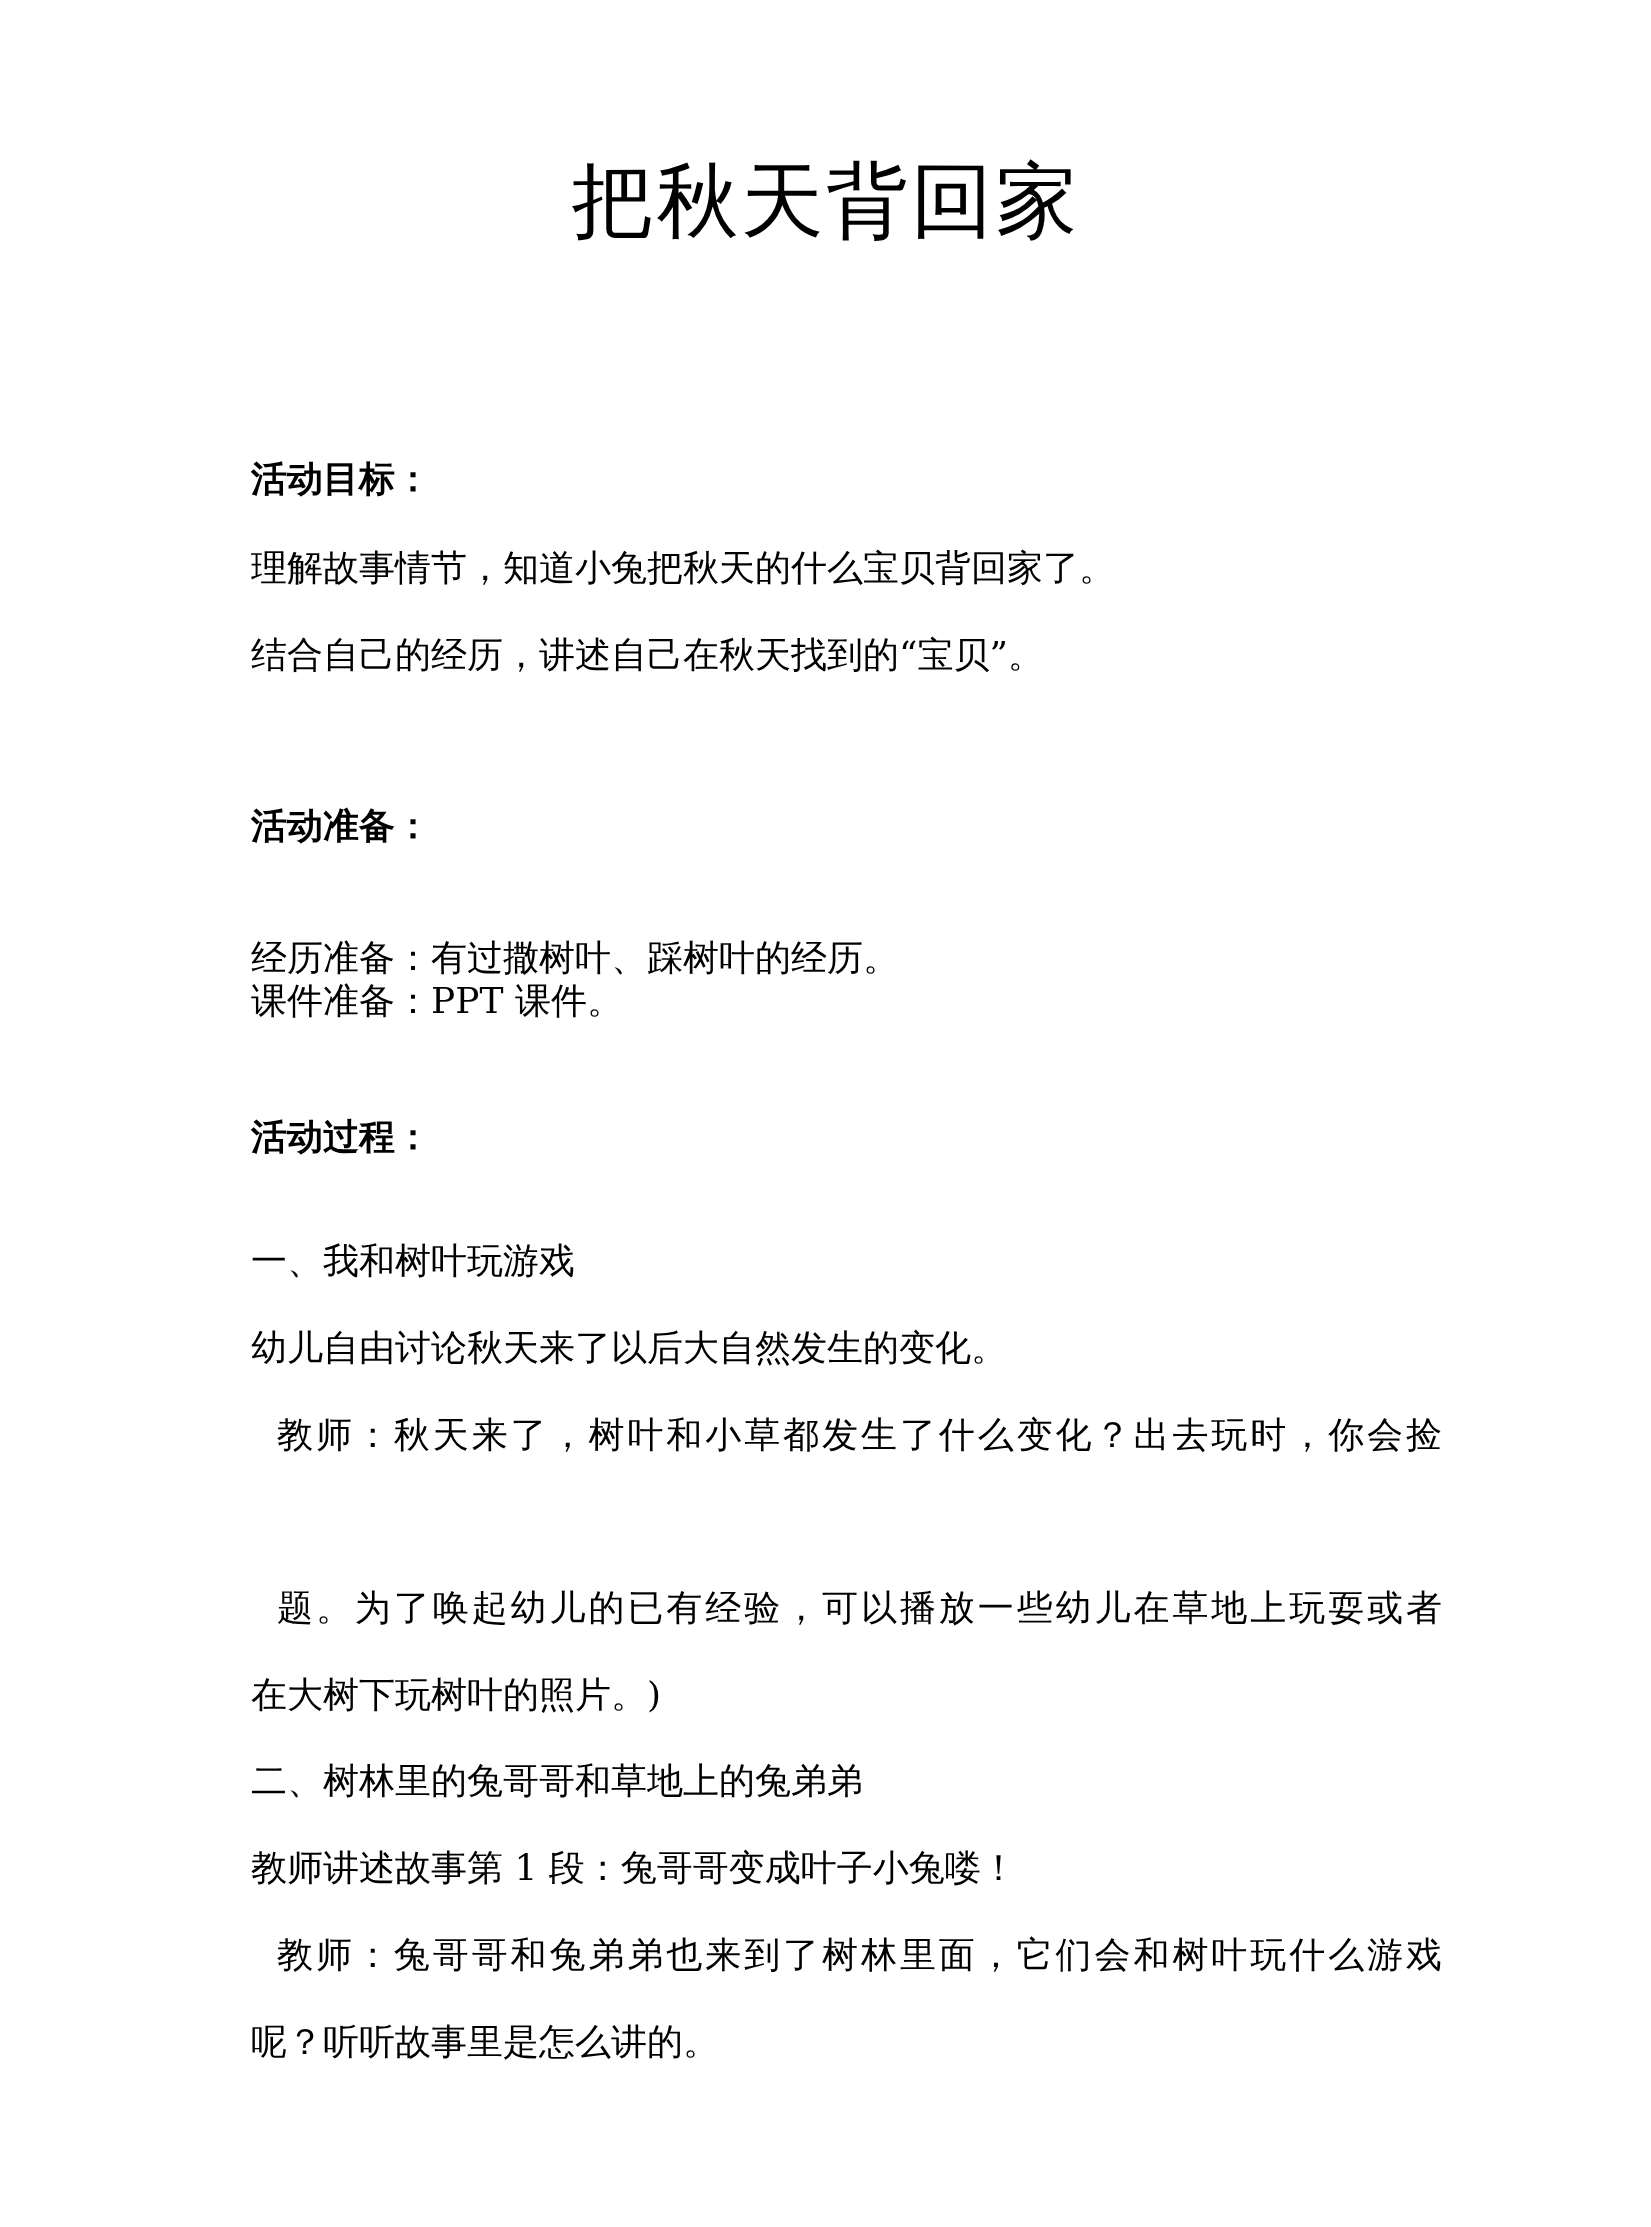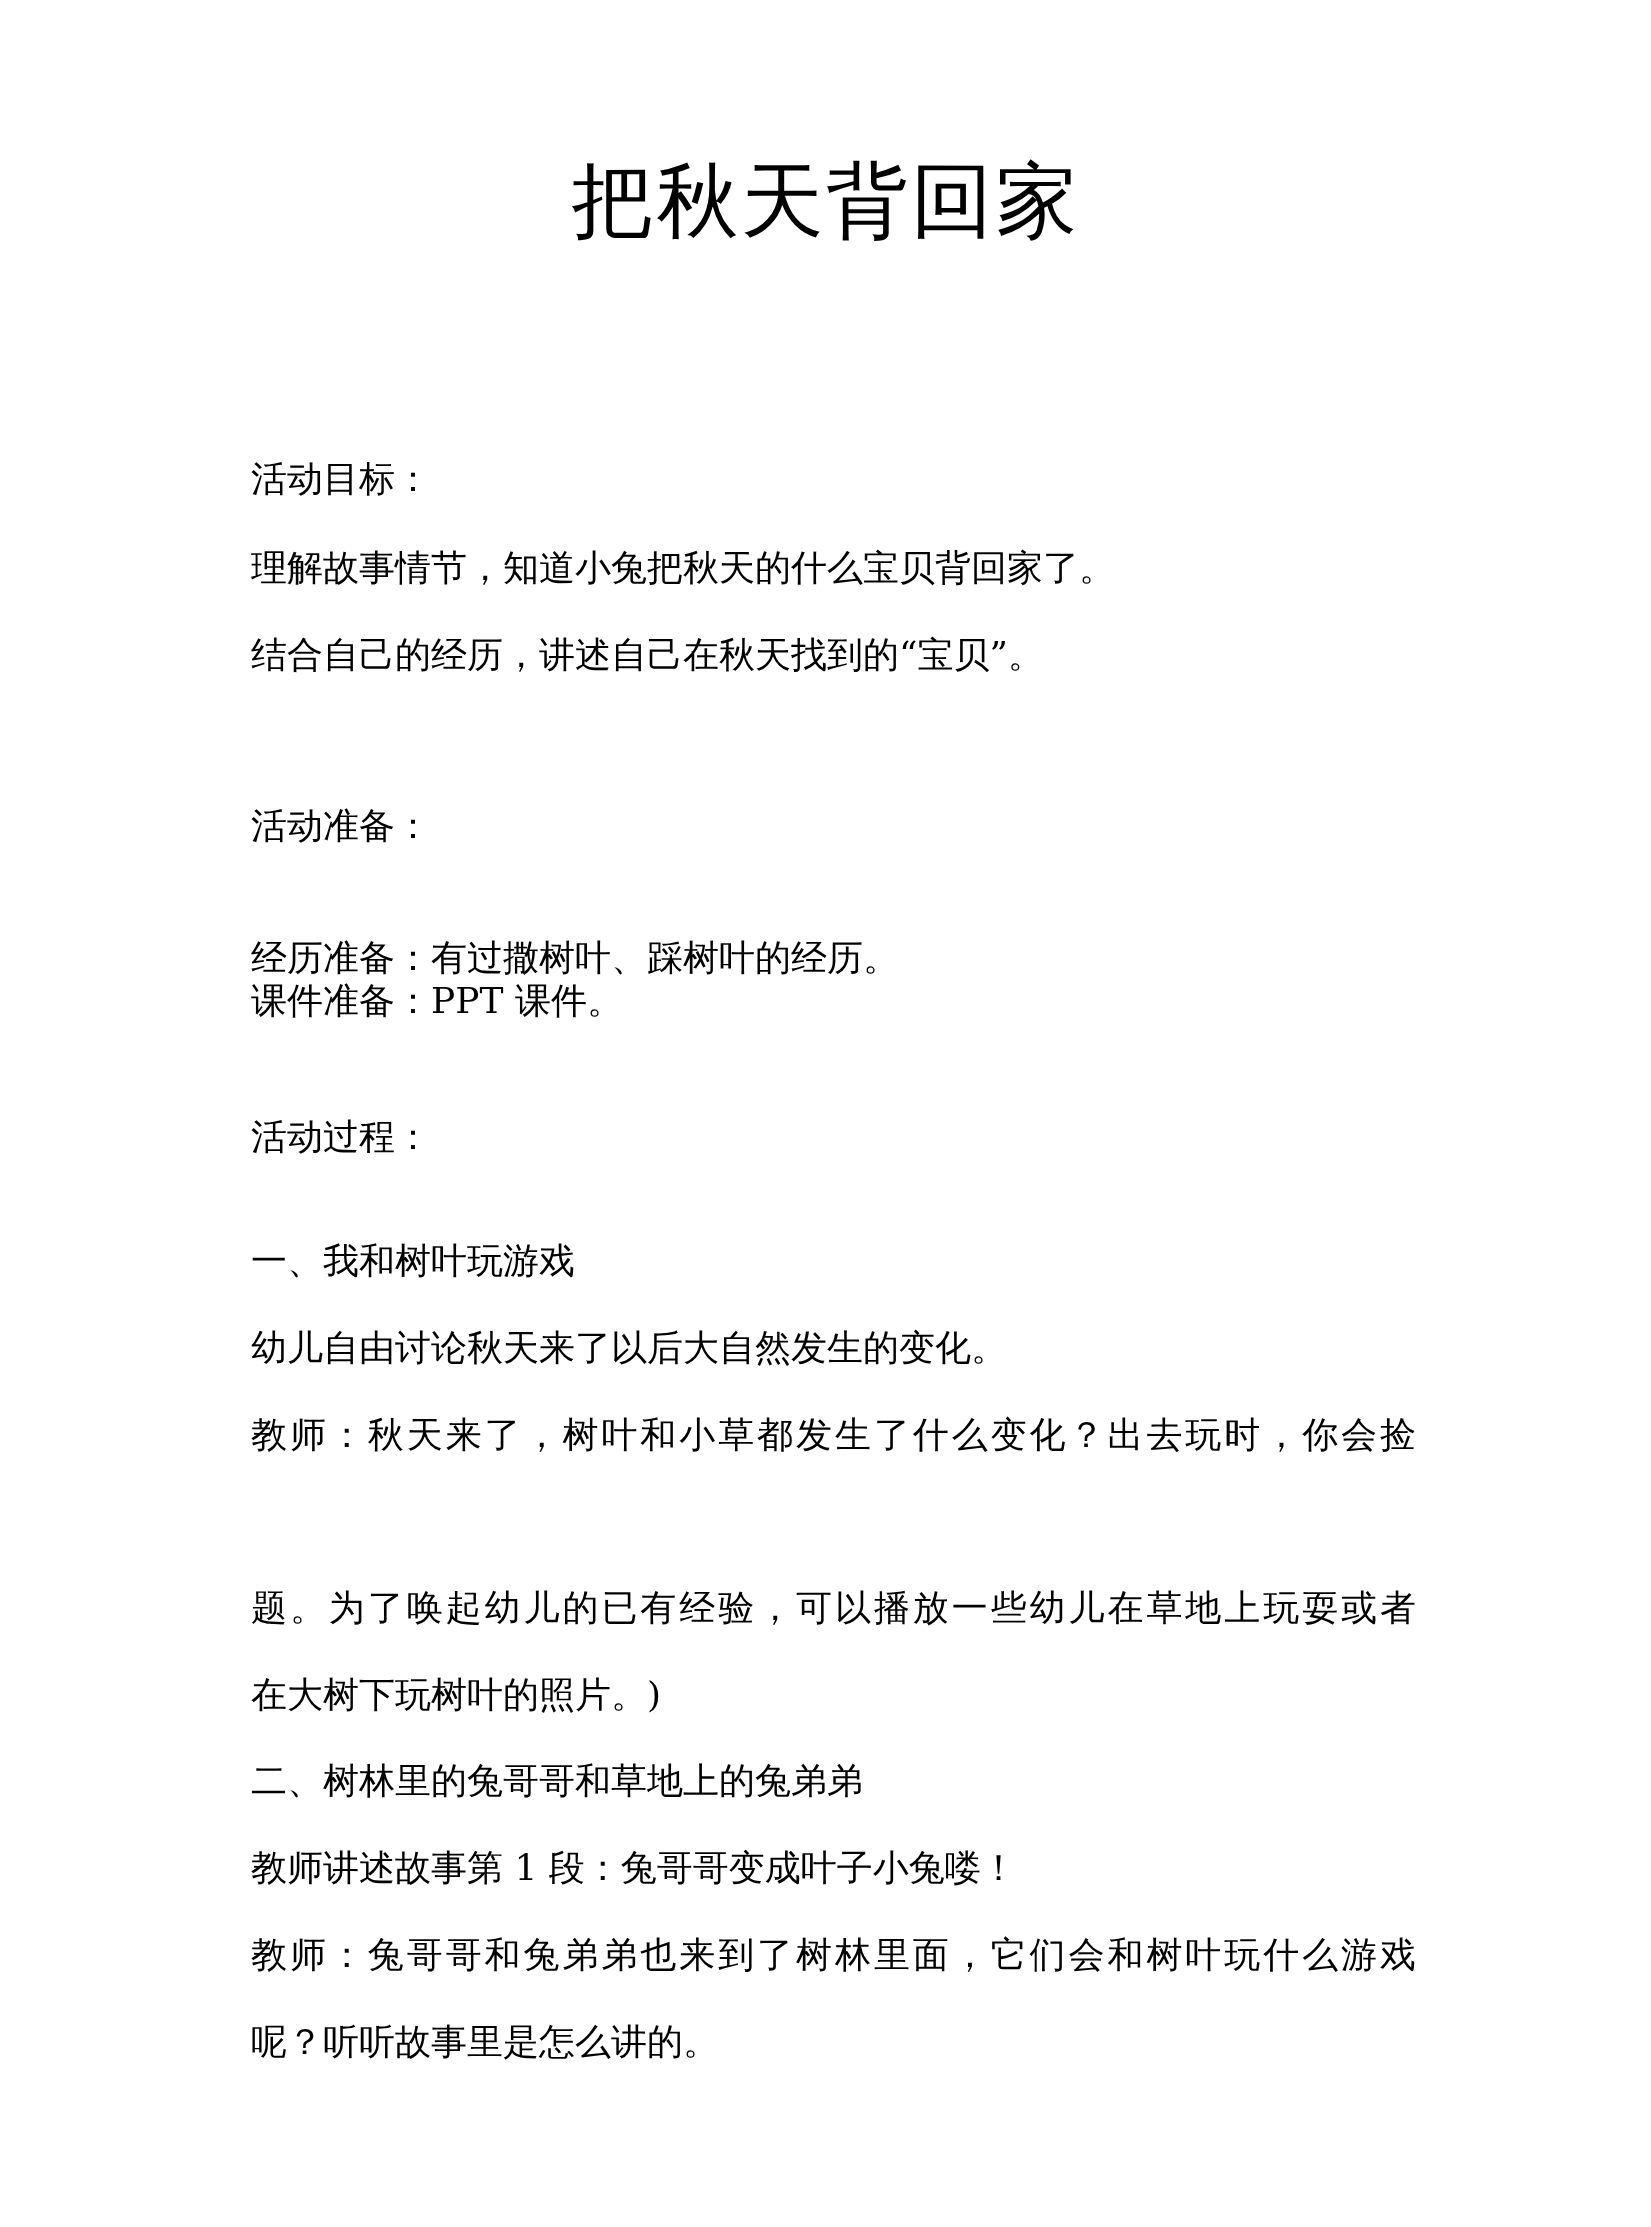--- a/index.html
+++ b/index.html
@@ -37,25 +37,26 @@
     .line {
       position: absolute;
       left: 251px;
       width: 1165px;
       font-size: 36px;
       line-height: 49px;
       white-space: nowrap;
       margin: 0;
     }
     .heading {
-      font-weight: normal;
+      font-weight: bold;
     }
     .justify {
       text-align: justify;
       text-align-last: justify;
+      margin-left: 26px;
     }
   </style>
 </head>
 <body>
 
 <div class="page">
 
   <h1 class="title">把秋天背回家</h1>
 
   <p class="line heading" style="top:454px;">活动目标：</p>

